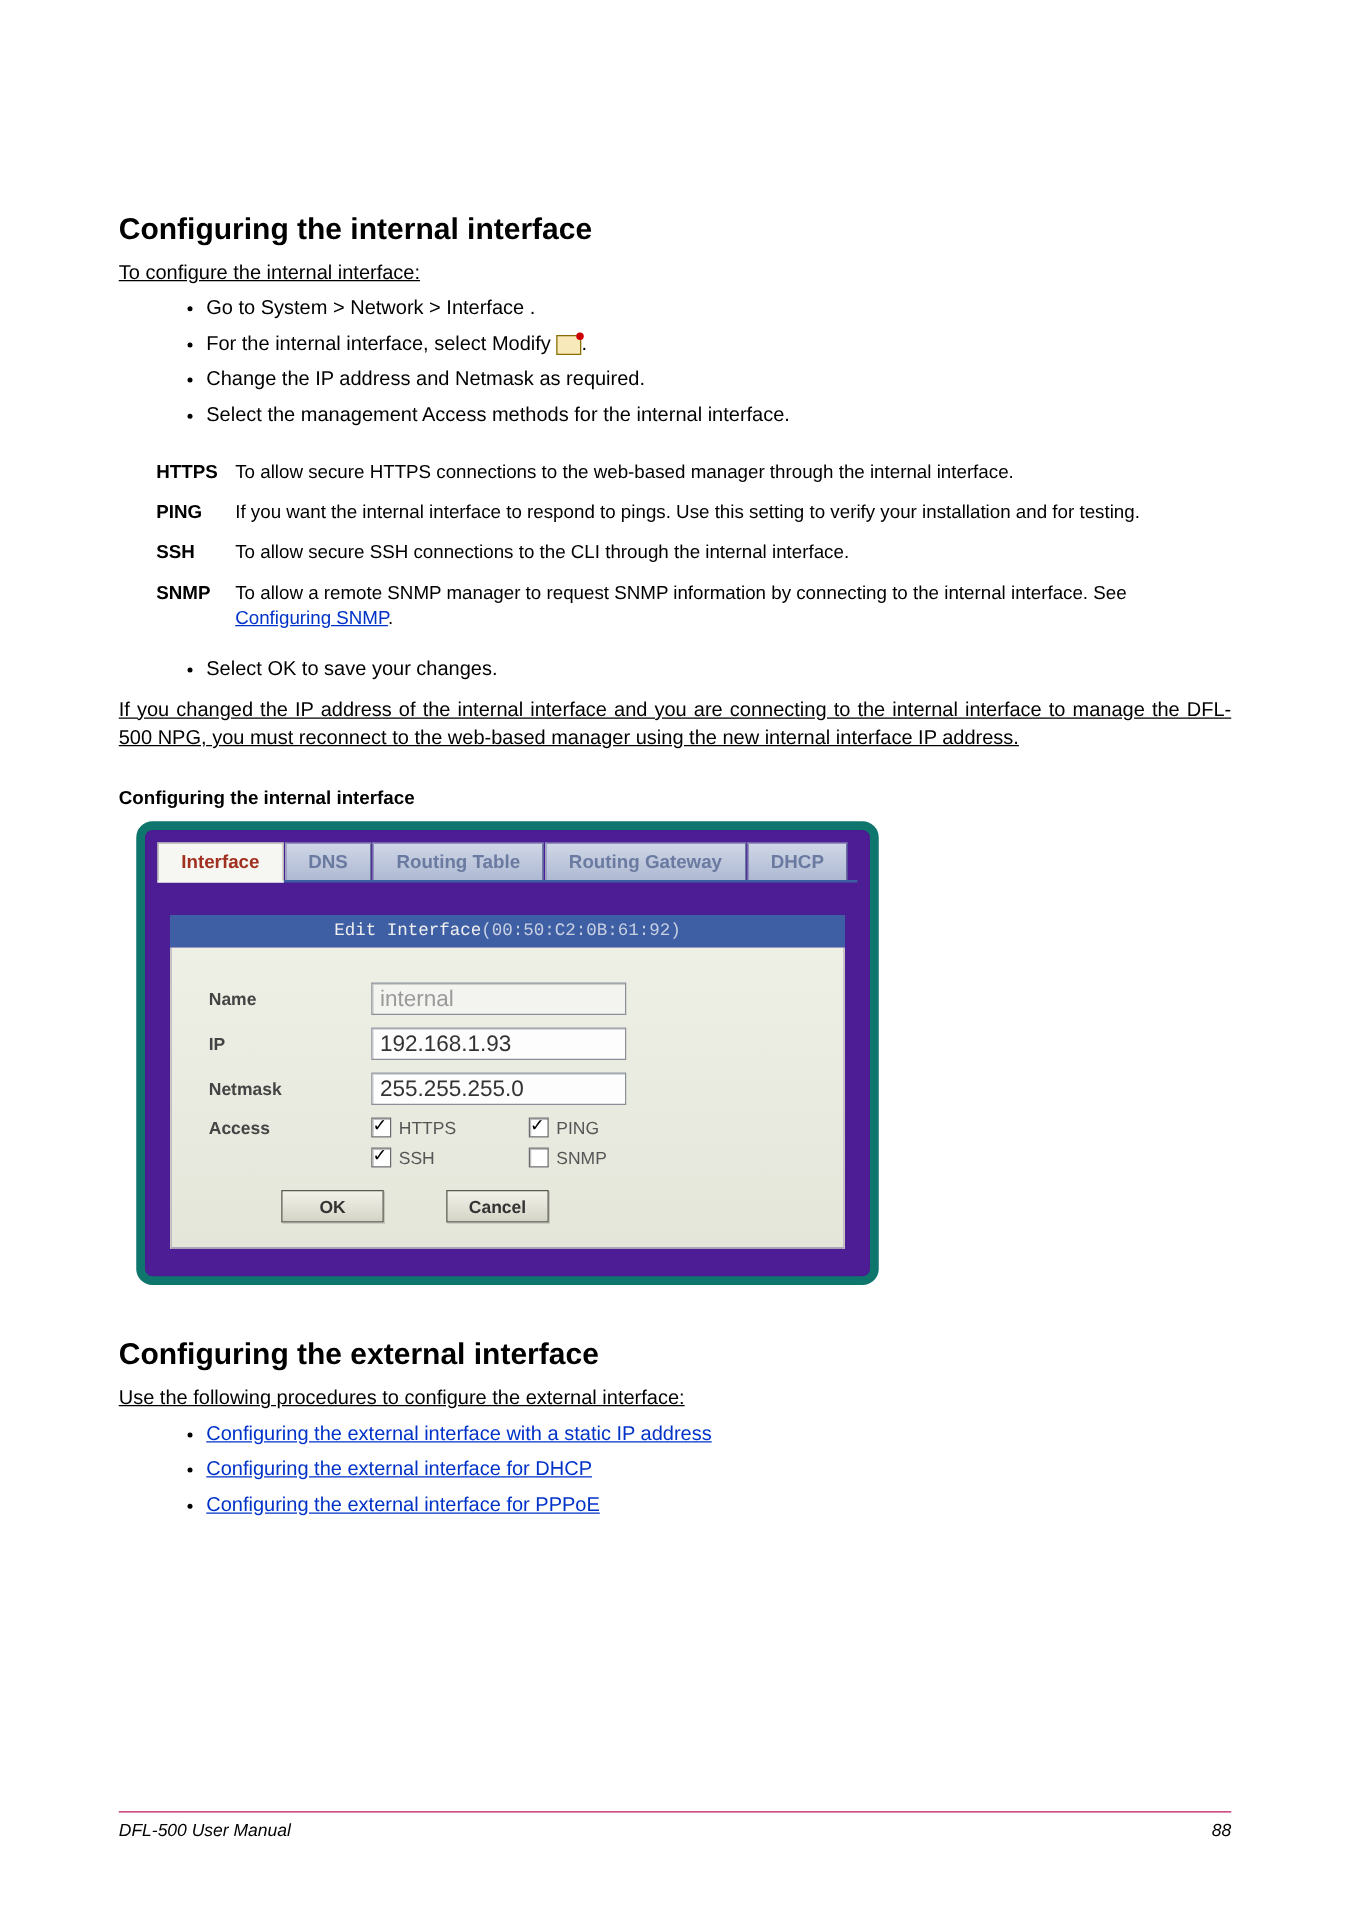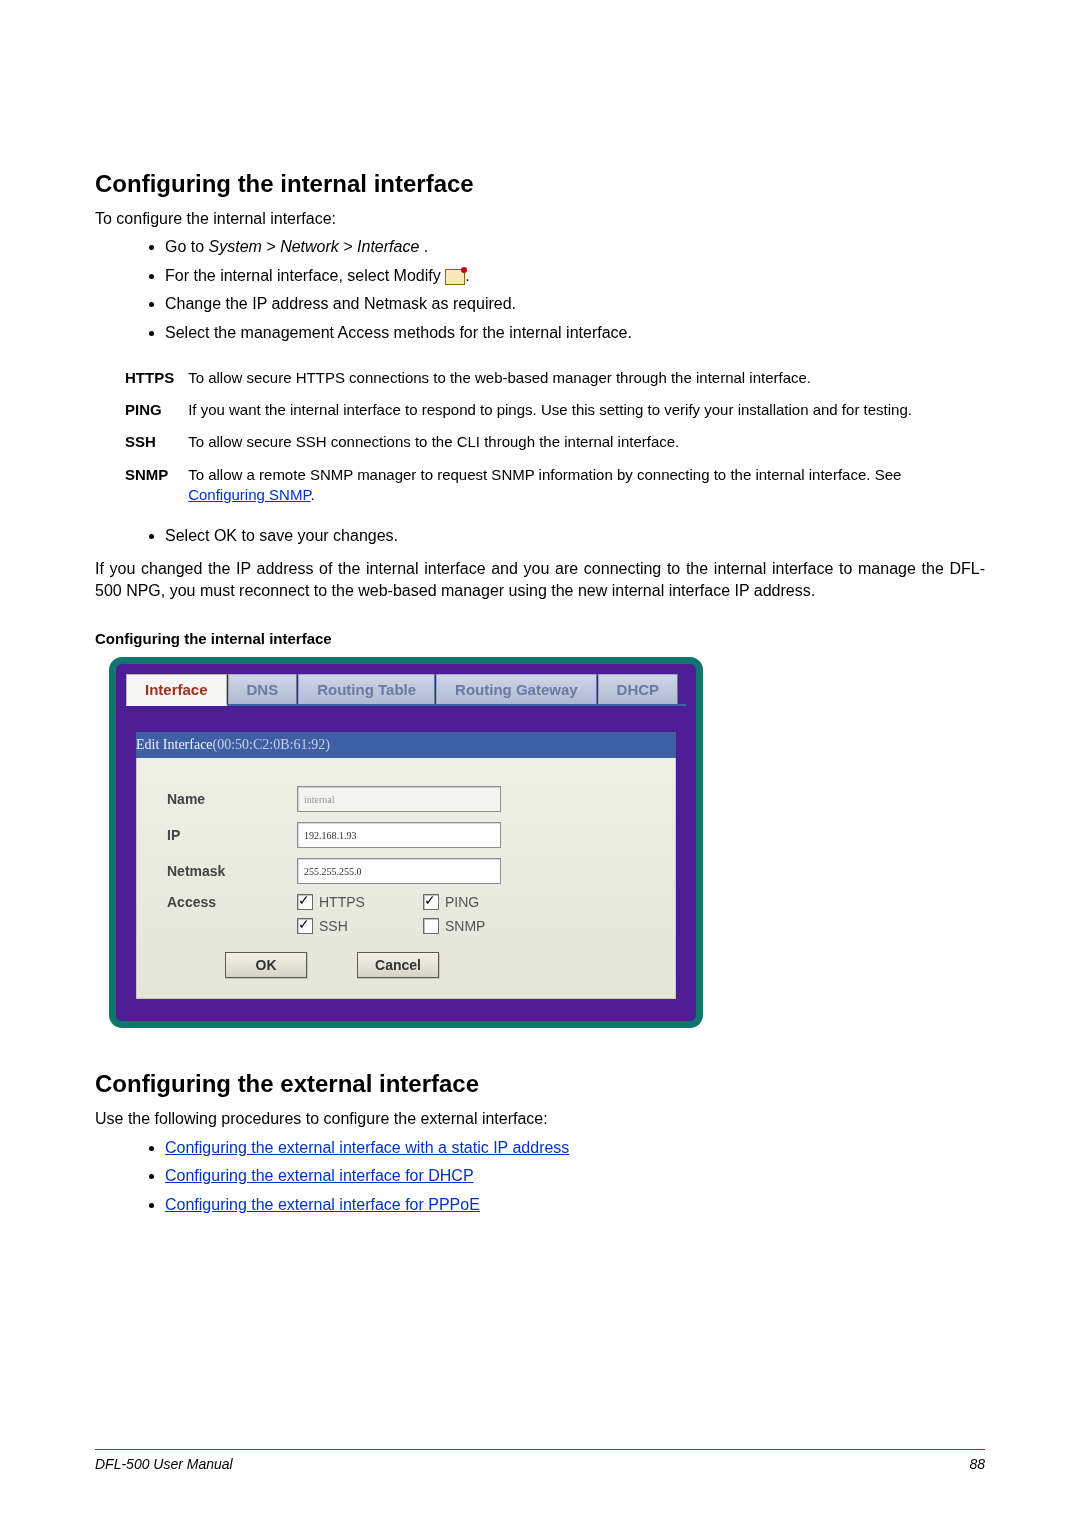--- a/index.html
+++ b/index.html
@@ -18,34 +18,35 @@
   }
   h2 {
     font-size: 24px;
     font-weight: bold;
     margin: 0 0 10px 0;
   }
   p.body {
     font-size: 16px;
     margin: 4px 0 6px 0;
     line-height: 1.4;
+    text-decoration: underline;
   }
   p.justify {
     text-align: justify;
   }
   ul.bullets {
     margin: 4px 0 10px 0;
     padding-left: 70px;
     font-size: 16px;
   }
   ul.bullets li {
     margin: 6px 0;
     line-height: 1.4;
   }
-  .nav-path { font-style: italic; }
+  .nav-path { }
   .modify-icon {
     display: inline-block;
     width: 18px;
     height: 14px;
     vertical-align: middle;
     background: #f7e9b9;
     border: 1px solid #8a6d00;
     position: relative;
   }
   .modify-icon::after {
@@ -125,23 +126,23 @@
   }
 
   .panel-body {
     margin-top: 26px;
     padding: 0 10px;
   }
   .panel-header-bar {
     background: #3f5fa5;
     color: #f0f0f0;
     font-size: 14px;
-    text-align: left;
+    text-align: center;
     padding: 5px 0;
-    font-family: Liberation Serif, serif;
+    font-family: Liberation Mono, monospace;
   }
   .panel-header-bar .mac {
     color: #c8d0e2;
   }
   .form-area {
     background: linear-gradient(#eef0e6, #e4e6da);
     border: 1px solid #c7c9bd;
     border-top: none;
     padding: 18px 20px 20px 30px;
     font-family: Verdana, Arial, sans-serif;
@@ -157,22 +158,22 @@
     width: 130px;
     font-weight: bold;
     color: #444;
   }
   .form-input {
     width: 190px;
     height: 24px;
     border: 1px solid #8a8f98;
     background: #fdfdfd;
     padding: 0 6px;
-    font-family: Liberation Serif, serif;
-    font-size: 10px;
+    font-family: Liberation Sans, sans-serif;
+    font-size: 18px;
     color: #333;
     box-shadow: inset 1px 1px 0 rgba(0,0,0,0.15);
   }
   .form-input.disabled {
     color: #9a9a9a;
     background: #f3f3f0;
   }
   .access-grid {
     display: grid;
     grid-template-columns: 120px 120px;

